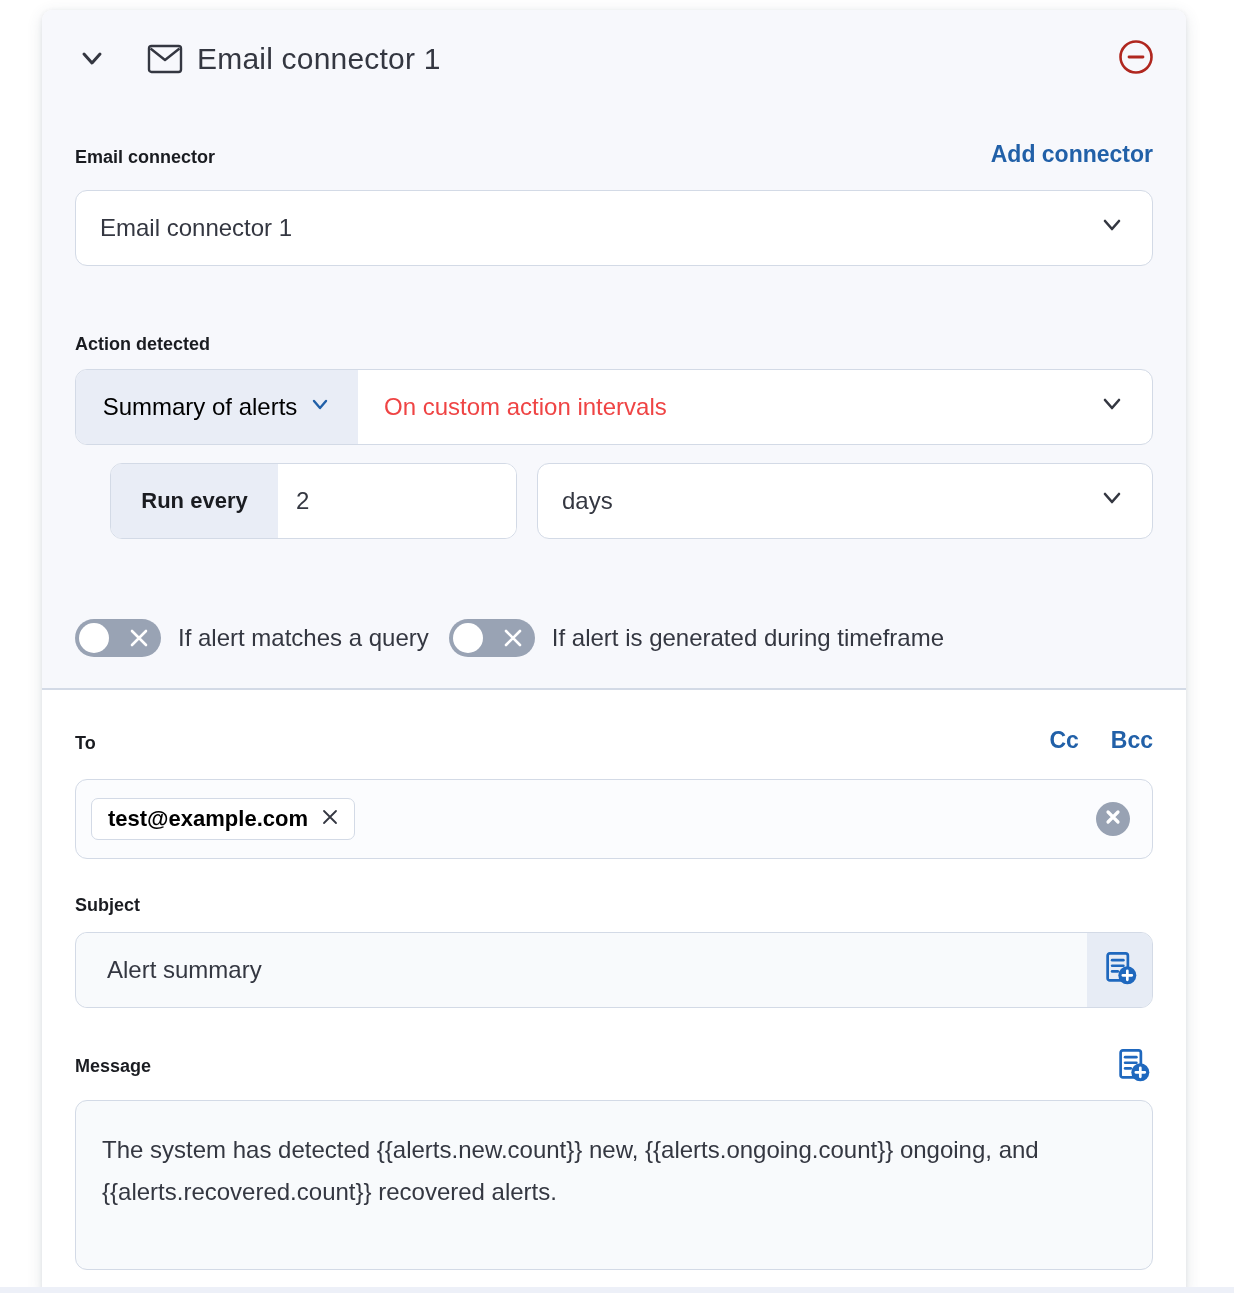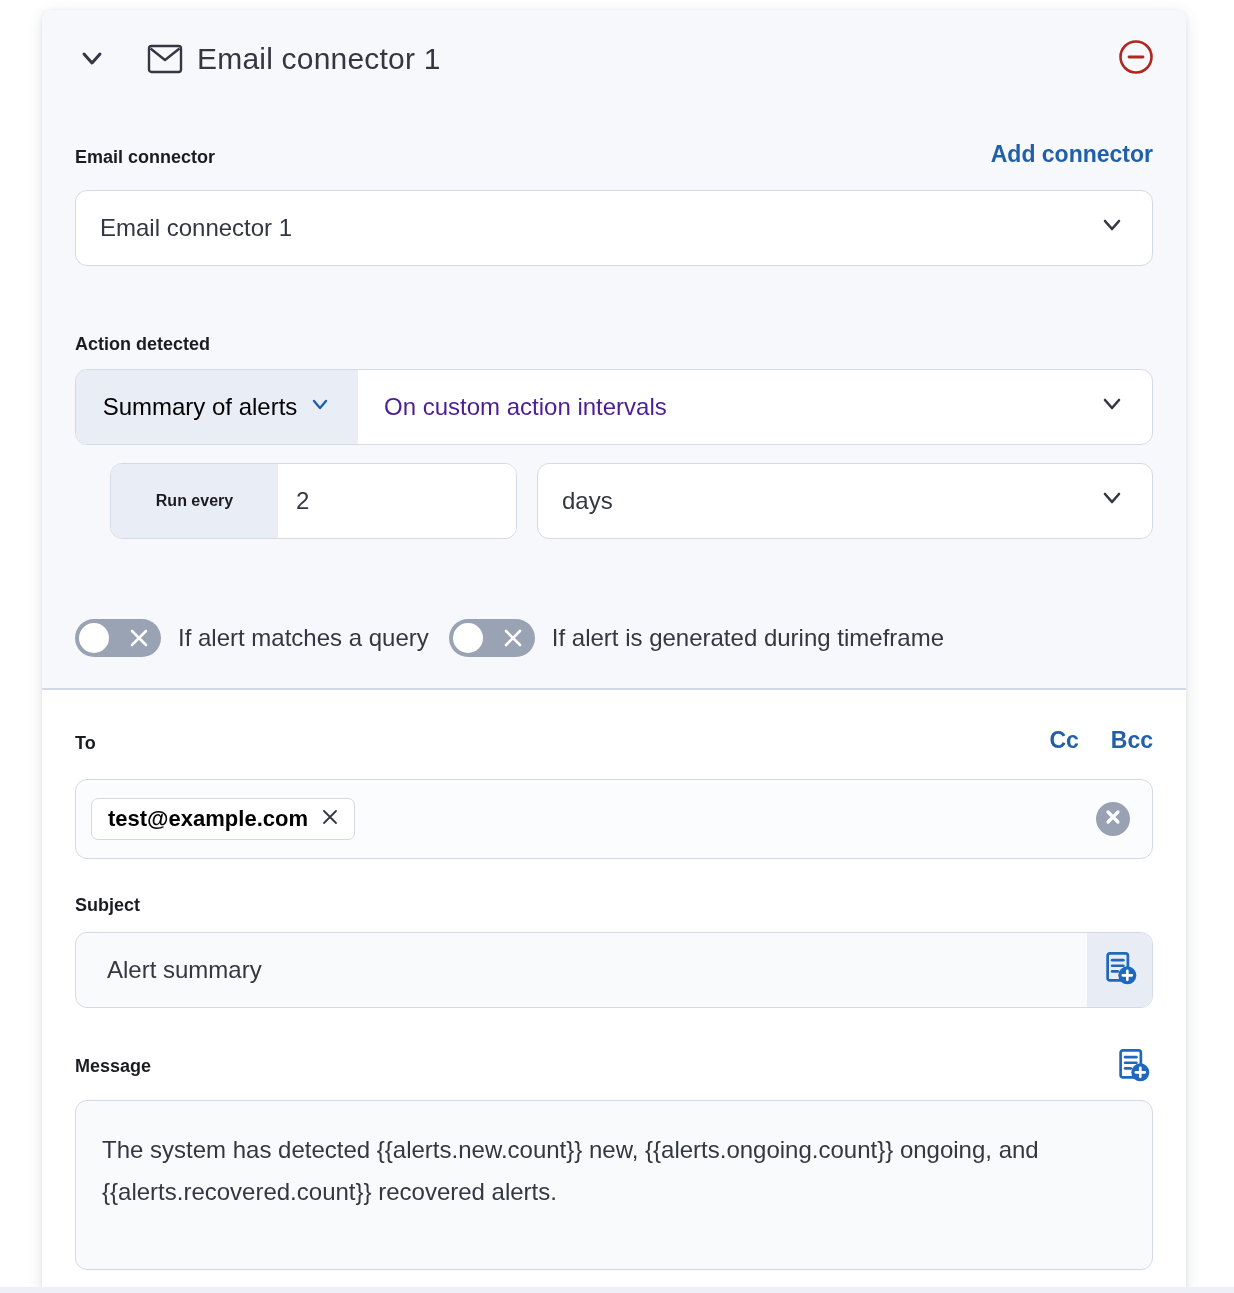--- a/index.html
+++ b/index.html
@@ -34,28 +34,28 @@
   .select-field .grow { flex: 1; }
 
   .row-freq-label { margin-top: 68px; }
 
   .compound { margin-top: 14px; height: 76px; border: 1.5px solid #d3dae6; border-radius: 12px;
     background: #fff; display: flex; align-items: stretch; overflow: hidden; }
   .seg-btn { width: 282px; background: #e9edf6; border: none; border-radius: 10px 0 0 10px;
     display: flex; align-items: center; justify-content: center; gap: 12px;
     font-size: 24px; color: #000000; cursor: pointer; font-family: inherit; }
   .seg-body { flex: 1; display: flex; align-items: center; padding: 0 26px;
-    font-size: 24px; color: #4c1d95; cursor: pointer; }
+    font-size: 24px; color: #ef4444; cursor: pointer; }
   .seg-body .grow { flex: 1; }
 
   .run-row { margin-top: 18px; display: flex; gap: 20px; padding-left: 35px; }
   .field-group { display: flex; height: 76px; border: 1.5px solid #d3dae6; border-radius: 12px;
     overflow: hidden; background: #fff; width: 407px; }
   .prepend { width: 167px; background: #e9edf6; display: flex; align-items: center;
-    justify-content: center; font-size: 16px; font-weight: 700; color: #1a1c21; }
+    justify-content: center; font-size: 22px; font-weight: 700; color: #1a1c21; }
   .num-input { border: none; outline: none; flex: 1; font-size: 24px; color: #343741;
     padding: 0 0 0 18px; font-family: inherit; background: #fff; min-width: 0; }
   .unit-select { width: 616px; margin-top: 0; }
 
   .toggles { margin-top: 80px; display: flex; flex-direction: row; gap: 20px; padding-left: 0; }
   .toggle-row { display: flex; align-items: center; gap: 17px; }
   .switch { width: 86px; height: 38px; border: none; background: transparent; padding: 0; cursor: pointer; }
   .toggle-label { font-size: 24px; color: #343741; }
 
   .divider { height: 1.5px; background: #d3dae6; }

